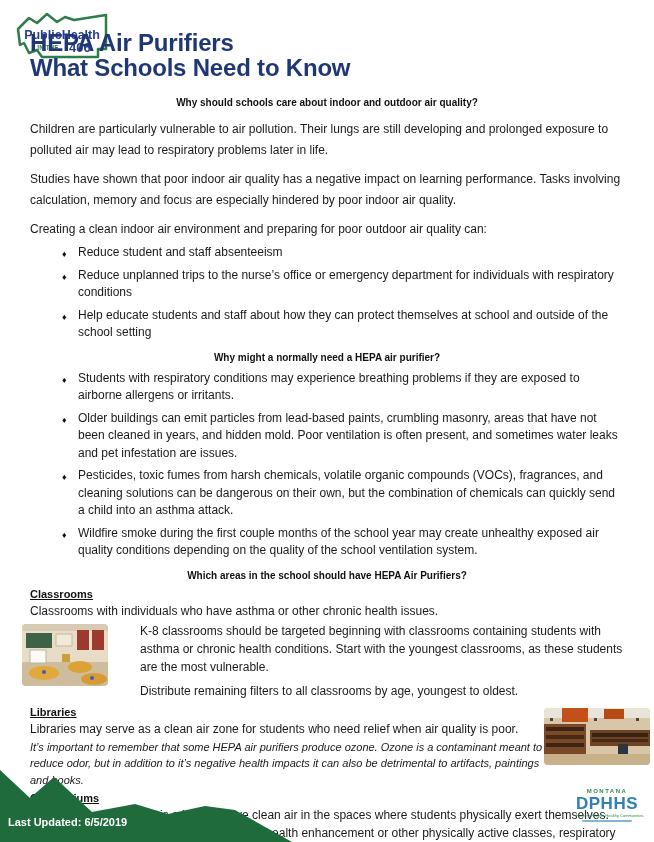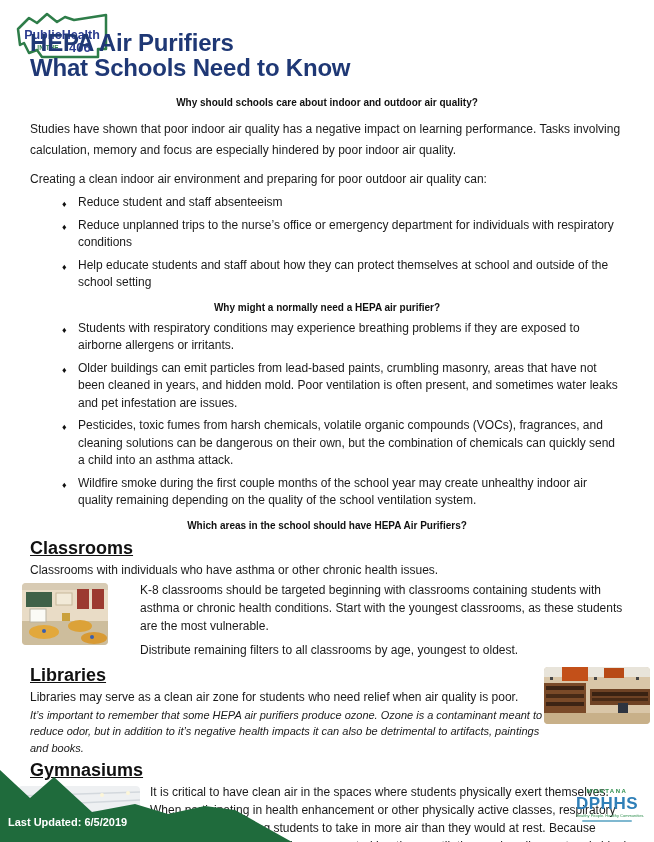--- a/index.html
+++ b/index.html
@@ -21,21 +21,21 @@
 
   
   p.body { font-size:12px; line-height:21px; margin:8px 0 0 0; }
 
   
   ul.diamond { list-style:none; margin:4px 0 0 0; padding:0 0 0 32px; }
   ul.diamond li { position:relative; padding-left:16px; font-size:12px; line-height:17.5px; margin-bottom:5px; }
   ul.diamond li .dia { position:absolute; left:0; top:2px; font-size:9px; color:#111; }
 
   
-  .sub-title { font-weight:bold; font-size:18px; text-decoration:underline; margin-top:4px; color:#111; }
+  .sub-title { font-weight:bold; font-size:11px; text-decoration:underline; margin-top:4px; color:#111; }
   p.tight { font-size:12px; line-height:18px; margin:2px 0 0 0; }
   p.ital { font-style:italic; font-size:11px; line-height:16.5px; margin:1px 0 0 0; }
 
   .row { display:flex; margin-top:2px; }
   .photo { border-radius:4px; flex:0 0 auto; display:block; }
   .classroom-photo { width:86px; height:62px; margin-left:-8px; margin-right:12px; margin-top:2px; }
   .class-col p { margin-top:0;margin-left:20px; }
   .class-col p + p { margin-top:6px; }
 
   .lib-wrap { position:relative; }
@@ -68,34 +68,35 @@
   </svg>
 
   <div class="content">
 
     <div class="title">
       <div>HEPA Air Purifiers</div>
       <div>What Schools Need to Know</div>
     </div>
 
     <div class="sec-h mt14">Why should schools care about indoor and outdoor air quality?</div>
+    <p class="body">Children are particularly vulnerable to air pollution. Their lungs are still developing and prolonged exposure to polluted air may lead to respiratory problems later in life.</p>
     <p class="body">Studies have shown that poor indoor air quality has a negative impact on learning performance. Tasks involving calculation, memory and focus are especially hindered by poor indoor air quality.</p>
     <p class="body">Creating a clean indoor air environment and preparing for poor outdoor air quality can:</p>
     <ul class="diamond">
       <li><span class="dia">♦</span><span>Reduce student and staff absenteeism</span></li>
       <li><span class="dia">♦</span><span>Reduce unplanned trips to the nurse’s office or emergency department for individuals with respiratory conditions</span></li>
       <li><span class="dia">♦</span><span>Help educate students and staff about how they can protect themselves at school and outside of the school setting</span></li>
     </ul>
 
     <div class="sec-h mt7">Why might a normally need a HEPA air purifier?</div>
     <ul class="diamond">
       <li><span class="dia">♦</span><span>Students with respiratory conditions may experience breathing problems if they are exposed to airborne allergens or irritants.</span></li>
       <li><span class="dia">♦</span><span>Older buildings can emit particles from lead-based paints, crumbling masonry, areas that have not been cleaned in years, and hidden mold. Poor ventilation is often present, and sometimes water leaks and pet infestation are issues.</span></li>
       <li><span class="dia">♦</span><span>Pesticides, toxic fumes from harsh chemicals, volatile organic compounds (VOCs), fragrances, and cleaning solutions can be dangerous on their own, but the combination of chemicals can quickly send a child into an asthma attack.</span></li>
-      <li><span class="dia">♦</span><span>Wildfire smoke during the first couple months of the school year may create unhealthy indoor air quality remaining depending on the quality of the school ventilation system.</span></li>
+      <li><span class="dia">♦</span><span>Wildfire smoke during the first couple months of the school year may create unhealthy exposed air quality conditions depending on the quality of the school ventilation system.</span></li>
     </ul>
 
     <div class="sec-h mt7">Which areas in the school should have HEPA Air Purifiers?</div>
 
     <div class="sub-title">Classrooms</div>
     <p class="tight">Classrooms with individuals who have asthma or other chronic health issues.</p>
     <div class="row">
       <svg class="photo classroom-photo" viewBox="0 0 86 62">
         <rect x="0" y="0" width="86" height="62" rx="3" fill="#e9dcc6"></rect>
         <rect x="0" y="0" width="86" height="7" fill="#d8cbb4"></rect>

